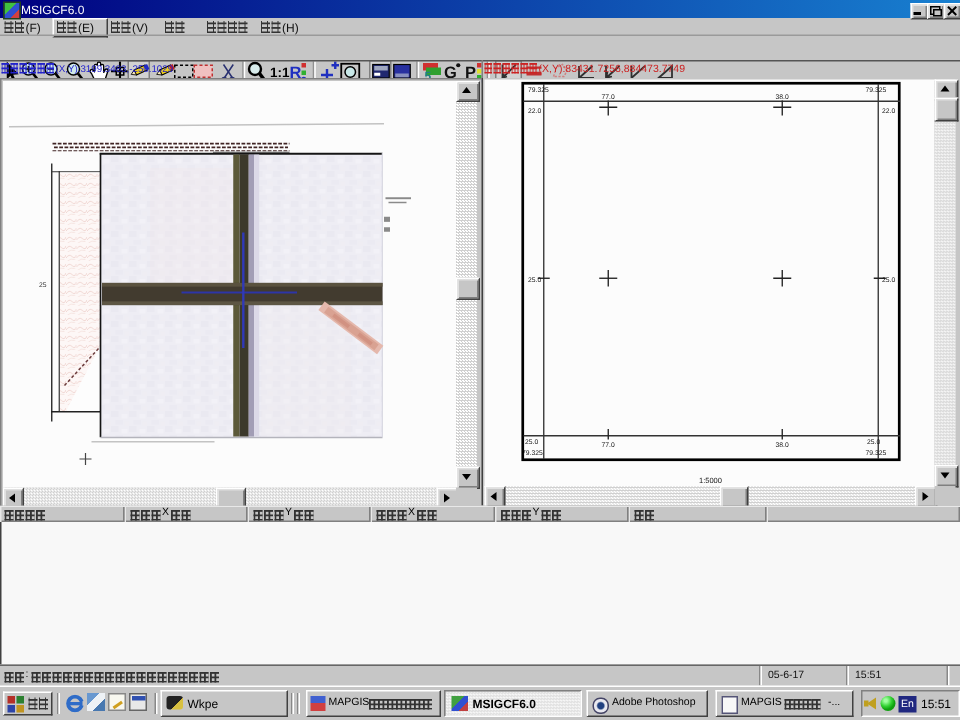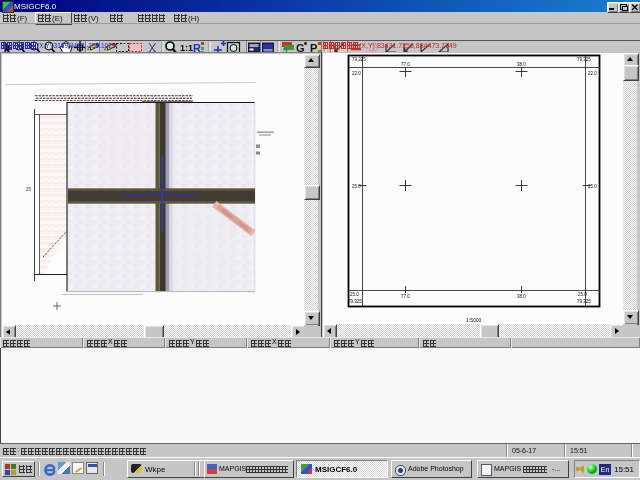--- a/index.html
+++ b/index.html
@@ -396,21 +396,21 @@
     <div class="abs" style="left:58px;top:4px;width:12px;height:12px;background:linear-gradient(135deg,#6898d0 0 35%,#eef2f6 35% 65%,#4878b0 65%);"></div>
     <div class="abs" style="left:72px;top:4px;width:12px;height:12px;background:#f8f8f0;border:1px solid #888;box-sizing:border-box;">
         <div class="abs" style="left:2px;top:6px;width:7px;height:2px;background:#d0a020;transform:rotate(-35deg);"></div>
       </div>
     <div class="abs" style="left:86px;top:4px;width:12px;height:12px;background:#e8e8e8;border:1px solid #666;box-sizing:border-box;">
         <div class="abs" style="left:1px;top:1px;width:9px;height:3px;background:#3050b0;"></div>
       </div>
     <div class="abs" style="left:103px;top:4px;width:1px;height:14px;background:#888;"></div>
     <div class="abs" style="left:104px;top:4px;width:1px;height:14px;background:#fff;"></div>
 
-    <div class="abs raised" style="left:107px;top:2px;width:83px;height:16px;background:#c6c6c6;font-size:8px;margin-left:20px;">
+    <div class="abs raised" style="left:107px;top:2px;width:83px;height:16px;background:#c6c6c6;font-size:8px;">
       <div class="abs" style="left:3px;top:3px;width:11px;height:9px;background:linear-gradient(135deg,#222 0 60%,#d8c040 60%);border-radius:2px;"></div>
       <span style="position:absolute;left:17px;top:4px;color:#000;">Wkpe</span>
     </div>
     <div class="abs" style="left:194px;top:4px;width:1px;height:14px;background:#888;"></div>
     <div class="abs" style="left:195px;top:4px;width:1px;height:14px;background:#fff;"></div>
     <div class="abs" style="left:198px;top:4px;width:1px;height:14px;background:#888;"></div>
     <div class="abs" style="left:199px;top:4px;width:1px;height:14px;background:#fff;"></div>
     <div class="abs raised" style="left:204px;top:2px;width:88px;height:16px;background:#c6c6c6;font-size:7px;">
       <div class="abs" style="left:2px;top:3px;width:10px;height:10px;background:linear-gradient(180deg,#4060d0 0 50%,#d04040 50%);"></div>
       <span style="position:absolute;left:14px;top:4px;">MAPGIS</span>

